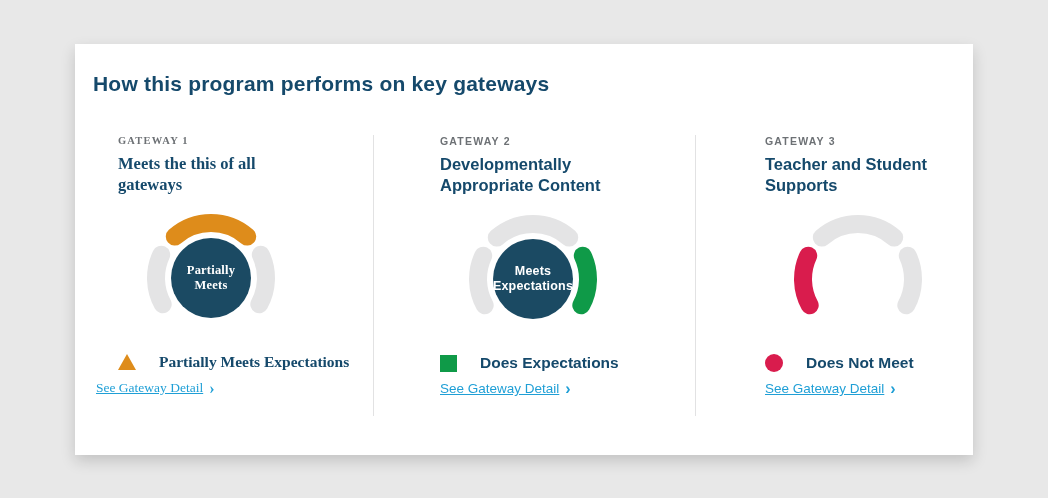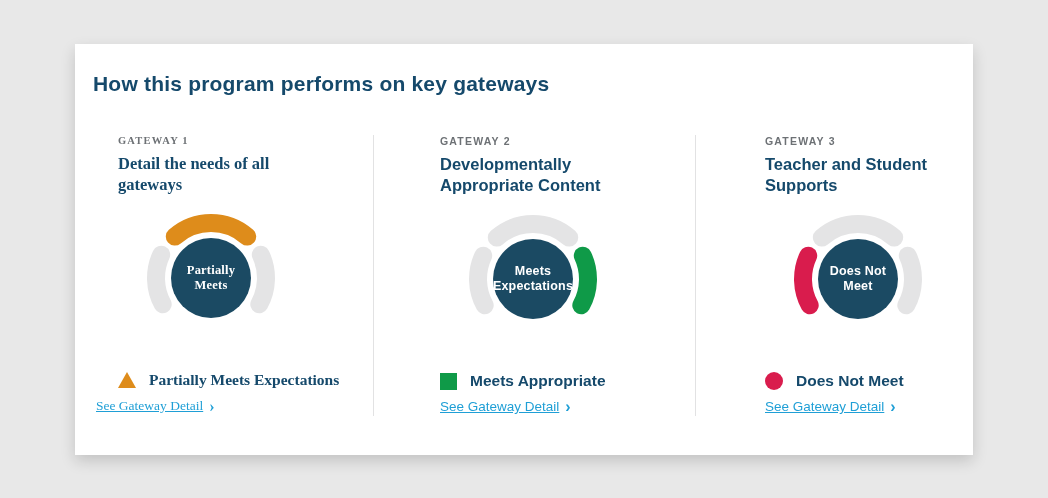--- a/index.html
+++ b/index.html
@@ -92,22 +92,22 @@
     display:block;
     color:#ffffff;
     font-size:12.5px;
     line-height:15px;
     font-weight:700;
     letter-spacing:.2px;
   }
   .rating-row{
     display:flex;
     align-items:center;
-    gap:13px;
-    margin-top:23px;
+    gap:23px;
+    margin-top:5px;
   }
   .rating-icon{width:18px;height:18px;flex:none;background:#999;}
   .rating-icon.triangle{height:16px;clip-path:polygon(50% 0,100% 100%,0 100%);}
   .rating-icon.square{width:17px;height:17px;}
   .rating-icon.circle{border-radius:50%;}
   .rating-label{
     font-size:15.5px;
     font-weight:700;
     color:var(--navy);
   }
@@ -135,21 +135,21 @@
 
 <div class="card">
   <h1 class="page-title">How this program performs on key gateways</h1>
 
   <div class="divider d1"></div>
   <div class="divider d2"></div>
 
   <div class="col c1">
     <div class="eyebrow">GATEWAY 1</div>
     <div class="gw-title">
-      <span>Detail the needs of all</span>
+      <span>Meets the this of all</span>
       <span>gateways</span>
     </div>
     <div class="gauge">
       <svg viewBox="0 0 140 140">
         <path class="seg" d="M 21.7 96.3 A 55 55 0 0 1 20.2 46.7"></path>
         <path class="seg" d="M 33.8 28.6 A 55 55 0 0 1 106.2 28.6" style="stroke: rgb(222, 140, 27);"></path>
         <path class="seg" d="M 119.8 46.7 A 55 55 0 0 1 118.3 96.3"></path>
       </svg>
       <div class="gauge-center">
         <span>Partially</span>
@@ -178,44 +178,40 @@
         <path class="seg" d="M 33.8 28.6 A 55 55 0 0 1 106.2 28.6"></path>
         <path class="seg" d="M 119.8 46.7 A 55 55 0 0 1 118.3 96.3" style="stroke: rgb(15, 154, 72);"></path>
       </svg>
       <div class="gauge-center">
         <span>Meets</span>
         <span>Expectations</span>
       </div>
     </div>
     <div class="rating-row">
       <span class="rating-icon square" style="background: rgb(15, 154, 72);"></span>
-      <span class="rating-label">Meets Appropriate</span>
+      <span class="rating-label">Does Expectations</span>
     </div>
     <a class="gw-link">
       <span class="link-text">See Gateway Detail</span>
       <span class="chevron">›</span>
     </a>
   </div>
 
   <div class="col c3">
     <div class="eyebrow">GATEWAY 3</div>
     <div class="gw-title">
       <span>Teacher and Student</span>
       <span>Supports</span>
     </div>
     <div class="gauge">
       <svg viewBox="0 0 140 140">
         <path class="seg" d="M 21.7 96.3 A 55 55 0 0 1 20.2 46.7" style="stroke: rgb(217, 28, 77);"></path>
         <path class="seg" d="M 33.8 28.6 A 55 55 0 0 1 106.2 28.6"></path>
         <path class="seg" d="M 119.8 46.7 A 55 55 0 0 1 118.3 96.3"></path>
       </svg>
-      <div class="gauge-center">
-        <span>Does Not</span>
-        <span>Meet</span>
-      </div>
     </div>
     <div class="rating-row">
       <span class="rating-icon circle" style="background: rgb(217, 28, 77);"></span>
       <span class="rating-label">Does Not Meet</span>
     </div>
     <a class="gw-link">
       <span class="link-text">See Gateway Detail</span>
       <span class="chevron">›</span>
     </a>
   </div>

